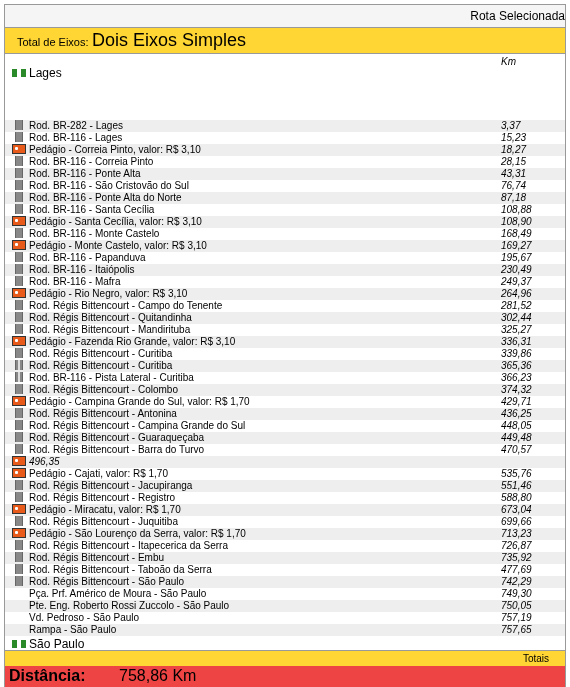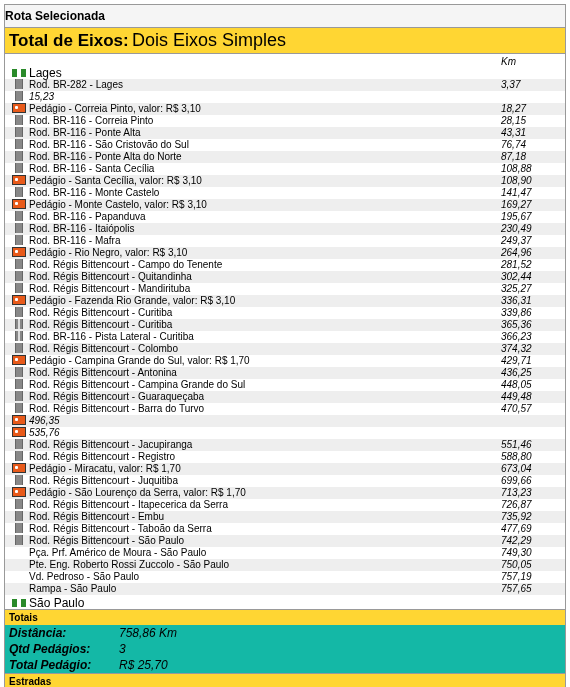--- a/index.html
+++ b/index.html
@@ -9,34 +9,34 @@
     font-family: Arial, sans-serif;
     font-size: 10px;
     background: #fff;
     width: 570px;
   }
   .panel {
     border: 1px solid #999;
     background: #fff;
   }
   .title {
-    text-align: left;
-    font-weight: bold;
+    text-align: right;
+    font-weight: normal;
     font-size: 12px;
     padding: 4px 0;
     background: #f5f5f5;
     border-bottom: 1px solid #999;
   }
   .eixos-bar {
     background: #ffd633;
     padding: 2px 4px;
     font-size: 12px;
     border-bottom: 1px solid #999;
   }
-  .eixos-label { font-weight: bold; font-size: 17px; }
+  .eixos-label { font-weight: normal; font-size: 11px; margin-left: 8px; }
   .eixos-val { font-size: 18px; }
   .route-header {
     display: flex;
     padding: 2px 4px 0 4px;
   }
   .icon-col { width: 20px; flex: 0 0 20px; text-align: center; }
   .desc-col { flex: 1; }
   .km-col { width: 60px; flex: 0 0 60px; padding-right: 4px; font-style: italic; }
   .row {
     display: flex;
@@ -77,33 +77,33 @@
   .toll-icon::after {
     content: "";
     position: absolute;
     left: 2px; top: 2px;
     width: 3px; height: 3px;
     background: #fff;
     border-radius: 1px;
   }
   .section-title {
     background: #ffd633;
-    font-weight: bold;
-    padding: 2px 4px;
+    font-weight: normal;
+    padding: 2px 16px;
     border-top: 1px solid #999;
+    text-align: right;
   }
   .tot-row, .est-row {
     display: flex;
     padding: 1px 4px;
-    background: #14b8a6;
-    font-size: 12px;
-    font-style: italic;
+    background: #ef4444;
+    font-size: 16px;
   }
   .tot-label { width: 110px; font-weight: bold; }
-  .rows-container { padding-bottom: 2px; }
+  .rows-container { padding-bottom: 2px; margin-top: 41px; }
   .origin-row,.dest-row{
     display:flex;align-items:center;height:12px;padding:0 4px;font-size:12px;
   }
 </style>
 </head>
 <body>
 
 <div class="panel">
   <div class="title">Rota Selecionada</div>
 
@@ -125,20 +125,21 @@
   </div>
 
   <div class="rows-container" id="rows">
       <div class="row">
         <div class="icon-col"><span class="road-icon"></span></div>
         <div class="desc-col">Rod. BR-282 - Lages</div>
         <div class="km-col">3,37</div>
       </div>
       <div class="row">
         <div class="icon-col"><span class="road-icon"></span></div>
+        <div class="desc-col">Rod. BR-116 - Lages</div>
         <div class="km-col">15,23</div>
       </div>
       <div class="row">
         <div class="icon-col"><span class="toll-icon"></span></div>
         <div class="desc-col">Pedágio - Correia Pinto, valor: R$ 3,10</div>
         <div class="km-col">18,27</div>
       </div>
       <div class="row">
         <div class="icon-col"><span class="road-icon"></span></div>
         <div class="desc-col">Rod. BR-116 - Correia Pinto</div>
@@ -165,21 +166,21 @@
         <div class="km-col">108,88</div>
       </div>
       <div class="row">
         <div class="icon-col"><span class="toll-icon"></span></div>
         <div class="desc-col">Pedágio - Santa Cecília, valor: R$ 3,10</div>
         <div class="km-col">108,90</div>
       </div>
       <div class="row">
         <div class="icon-col"><span class="road-icon"></span></div>
         <div class="desc-col">Rod. BR-116 - Monte Castelo</div>
-        <div class="km-col">141,47</div>
+        <div class="km-col">168,49</div>
       </div>
       <div class="row">
         <div class="icon-col"><span class="toll-icon"></span></div>
         <div class="desc-col">Pedágio - Monte Castelo, valor: R$ 3,10</div>
         <div class="km-col">169,27</div>
       </div>
       <div class="row">
         <div class="icon-col"><span class="road-icon"></span></div>
         <div class="desc-col">Rod. BR-116 - Papanduva</div>
         <div class="km-col">195,67</div>
@@ -263,20 +264,21 @@
         <div class="icon-col"><span class="road-icon"></span></div>
         <div class="desc-col">Rod. Régis Bittencourt - Barra do Turvo</div>
         <div class="km-col">470,57</div>
       </div>
       <div class="row">
         <div class="icon-col"><span class="toll-icon"></span></div>
         <div class="km-col">496,35</div>
       </div>
       <div class="row">
         <div class="icon-col"><span class="toll-icon"></span></div>
+        <div class="desc-col">Pedágio - Cajati, valor: R$ 1,70</div>
         <div class="km-col">535,76</div>
       </div>
       <div class="row">
         <div class="icon-col"><span class="road-icon"></span></div>
         <div class="desc-col">Rod. Régis Bittencourt - Jacupiranga</div>
         <div class="km-col">551,46</div>
       </div>
       <div class="row">
         <div class="icon-col"><span class="road-icon"></span></div>
         <div class="desc-col">Rod. Régis Bittencourt - Registro</div>

